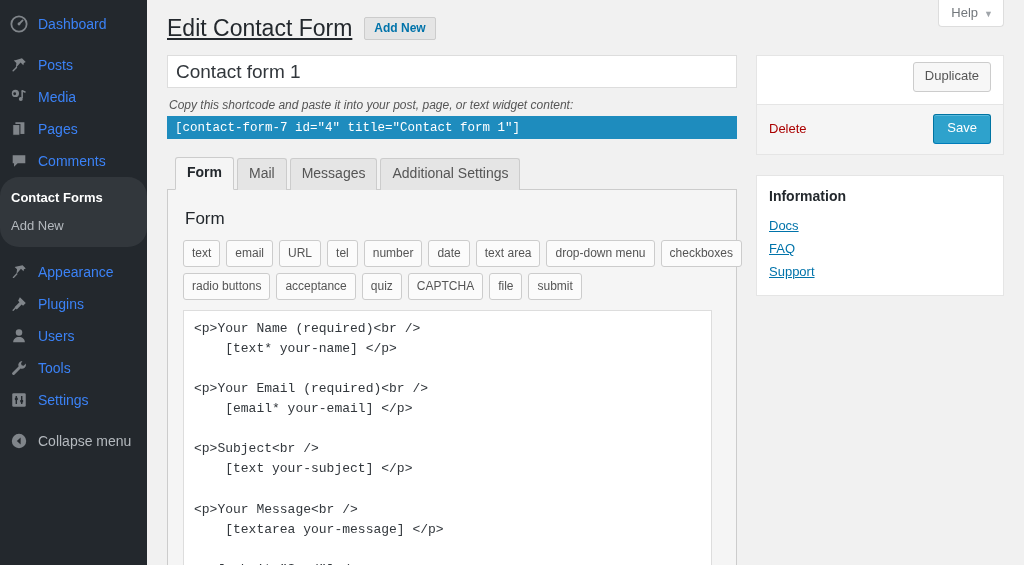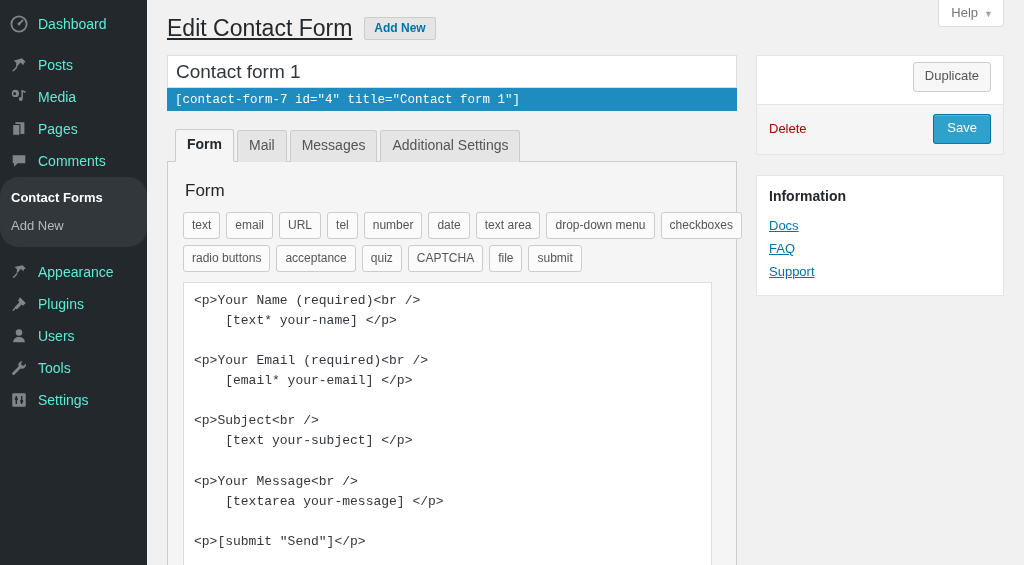--- a/index.html
+++ b/index.html
@@ -22,21 +22,21 @@
     position: relative;
     overflow: hidden;
   }
   .menu-item {
     display: flex; align-items: center;
     height: 32px;
     padding-left: 9px;
     color: #eee;
     position: relative;
   }
-  .menu-item .mlabel { margin-left: 9px; font-size: 14px; line-height: 1; color: #5eead4; }
+  .menu-item .mlabel { margin-left: 9px; font-size: 14px; line-height: 1; color: #3b82f6; }
   .menu-item .micon {
     width: 20px; height: 20px; display: inline-flex;
     align-items: center; justify-content: center;
     opacity: .75;
   }
   .menu-item .micon svg { display: block; }
   .menu-item.current { background: #0073aa; }
   .menu-item.current .micon { opacity: 1; }
   .menu-item.current .mlabel { color: #fff; }
   .menu-item.current::after {
@@ -301,39 +301,49 @@
             <path d="M7 5.5v9M13 5.5v9" stroke="#23282d" stroke-width="1.6"></path>
             <rect x="5.4" y="7.5" width="3.2" height="2.6" fill="#23282d"></rect>
             <rect x="11.4" y="10" width="3.2" height="2.6" fill="#23282d"></rect>
           </svg>
       </span>
       <span class="mlabel">Settings</span>
     </div>
 
     <div class="menu-sep"></div>
 
+    <div class="menu-item menu-collapse">
+      <span class="micon">
+        <svg width="18" height="18" viewBox="0 0 20 20">
+            <circle cx="10" cy="10" r="8" fill="#a0a5aa"></circle>
+            <path d="M11.8 6.2L7.6 10l4.2 3.8z" fill="#23282d"></path>
+          </svg>
+      </span>
+      <span class="mlabel">Collapse menu</span>
+    </div>
   </div>
 
   <div class="wpbody">
 
     <div class="help-tab-wrap">
       <span>Help</span><span class="chev">▼</span>
     </div>
 
     <div class="page-head">
       <h1 class="page-title">Edit Contact Form</h1>
       <span class="page-title-action">Add New</span>
     </div>
 
     <div class="columns">
 
       <div class="col-main">
 
         <input class="title-input" value="Contact form 1" style="">
 
+        <div class="shortcode-label">Copy this shortcode and paste it into your post, page, or text widget content:</div>
 
         <input class="shortcode-input" readonly="" value="[contact-form-7 id=&quot;4&quot; title=&quot;Contact form 1&quot;]" style="">
 
         <div class="tabs">
           <span class="tab active">Form</span>
           <span class="tab">Mail</span>
           <span class="tab">Messages</span>
           <span class="tab">Additional Settings</span>
         </div>
 

